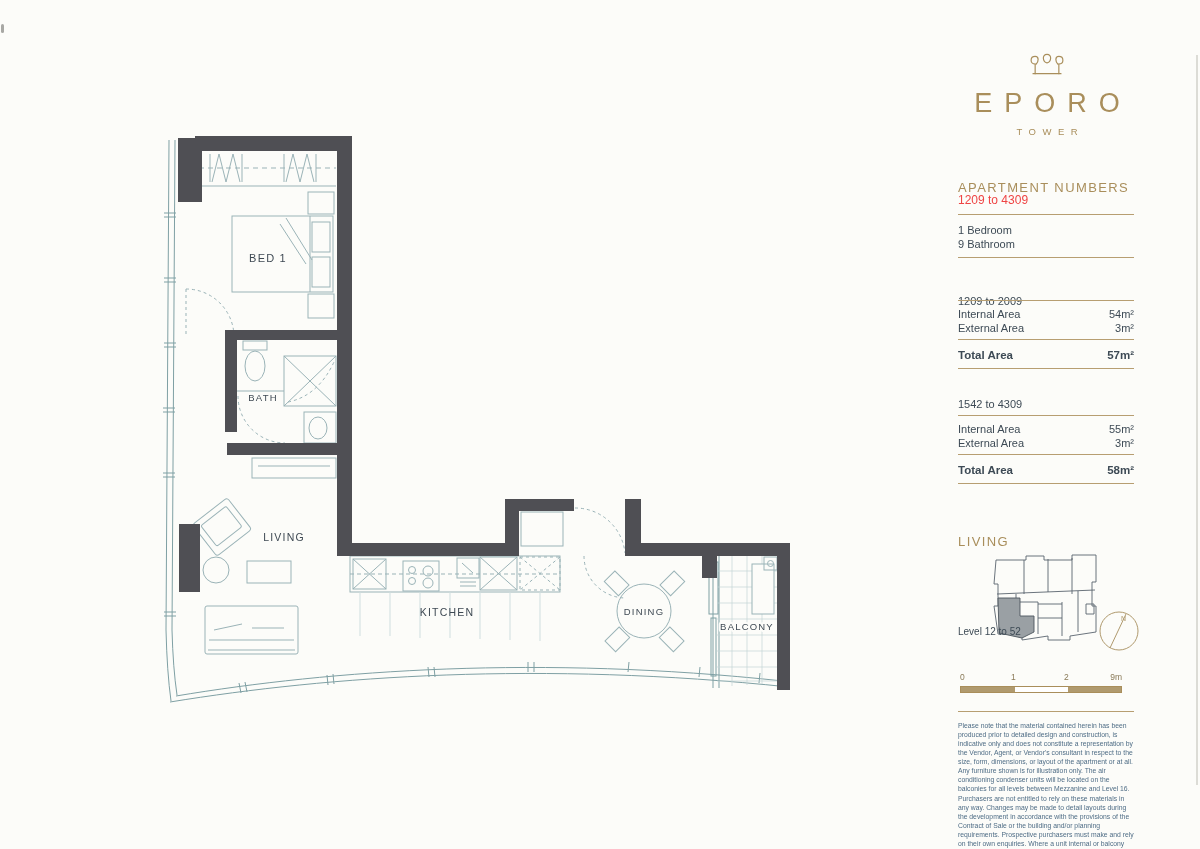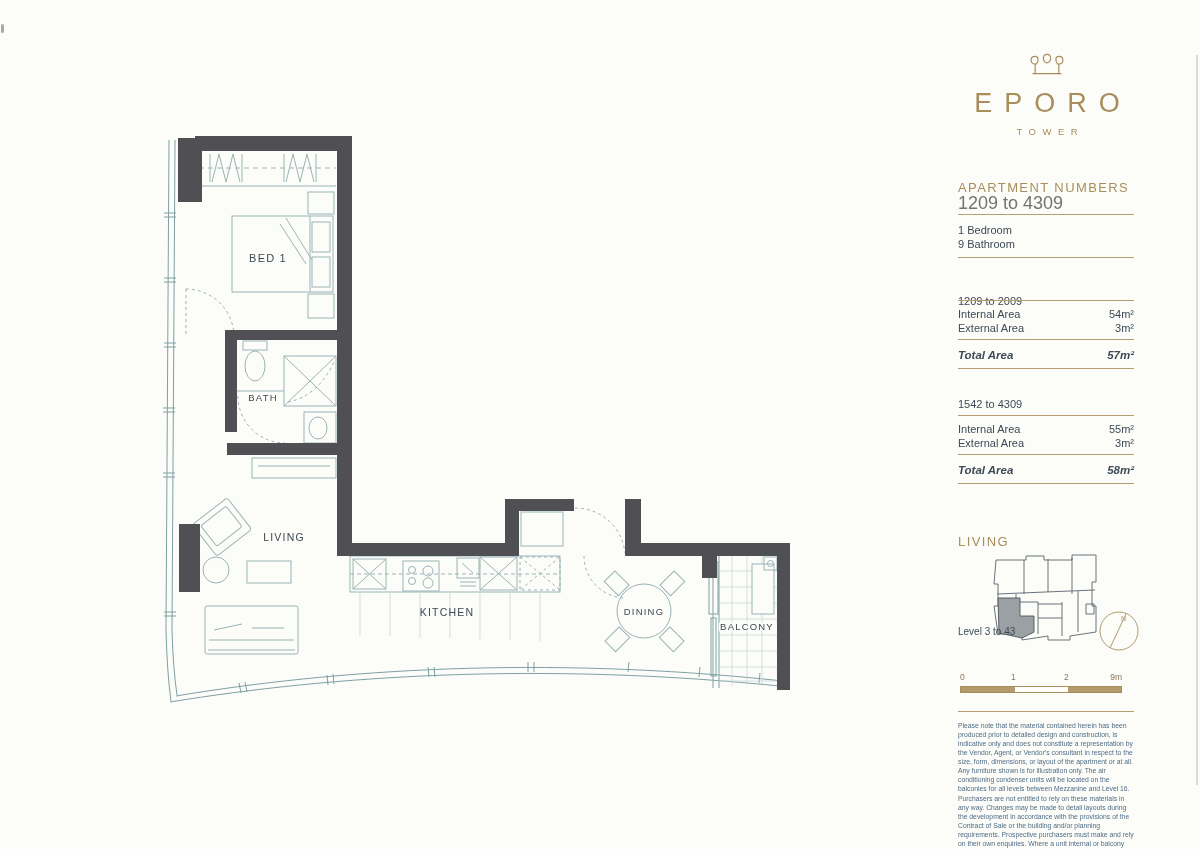--- a/index.html
+++ b/index.html
@@ -13,23 +13,23 @@
   .plan{position:absolute;left:0;top:0;}
   .room-label{fill:#3e4953;font-family:"Liberation Sans",sans-serif;font-size:10.5px;letter-spacing:1.2px;text-anchor:middle;}
   .halo{paint-order:stroke;stroke:#fcfcf9;stroke-width:4px;stroke-linejoin:round;}
   
   .panel{position:absolute;left:958px;top:0;width:178px;}
   .logo-wrap{position:absolute;top:50px;left:0;width:178px;text-align:center;}
   .logo-text{margin-top:6px;font-size:27px;font-weight:400;color:#a98e5b;letter-spacing:12px;margin-right:-12px;}
   .logo-sub{margin-top:7px;font-size:9.5px;color:#a98e5b;letter-spacing:6.5px;margin-right:-6.5px;}
   .gold-head{font-size:13px;letter-spacing:1.4px;color:#a98e5b;font-weight:400;}
   .rule{border-top:1px solid #b79e71;height:0;}
-  .big-val{font-size:18px;color:#737373;}
+  .big-val{font-size:12px;color:#ef4444;}
   .trow{display:flex;justify-content:space-between;font-size:11px;line-height:14px;}
-  .trow.bold{font-weight:bold;font-size:11.5px;font-style:italic;}
+  .trow.bold{font-weight:bold;font-size:11.5px;}
   .abs{position:absolute;left:0;width:176px;}
   .level-label{font-size:10px;}
   .scale-wrap{position:absolute;top:672px;left:2px;width:162px;}
   .scale-labels{position:relative;height:11px;font-size:8.5px;color:#8a7a58;}
   .scale-labels span{position:absolute;top:0;}
   .scale-bar{margin-top:3px;display:flex;height:5px;border:1px solid #a98e5b;}
   .scale-bar span{height:100%;}
   .disclaimer{font-size:6.8px;line-height:1.34;color:#4f6d86;text-align:left;}
   .edge-line{position:absolute;right:2px;top:55px;width:2px;height:730px;background:#dcdcd6;}
   .speck{position:absolute;left:1px;top:24px;width:3px;height:9px;background:#a8a8a4;border-radius:2px;}
@@ -247,21 +247,21 @@
   <svg class="abs" style="top:546px;left:0" width="120" height="102" viewBox="0 0 120 102">
     <g stroke="#5a646e" stroke-width="0.9" fill="none">
       <path d="M10,14 H40 V10 H58 V14 H86 V9 H110 V36 H106 V60 H110 V86 L84,90 V94 H62 V90 L36,94 V88 H12 L8,60 H12 V38 H8 Z"></path>
       <path d="M38,14 V48 M62,13 V46 M86,12 V48"></path>
       <path d="M11,48 L109,44"></path>
       <path d="M30,48 L30,56 L52,56 L52,88 M52,58 H76 M76,56 V90 M92,45 V86 M52,72 H76"></path>
       <path d="M100,58 h8 v10 h-8 z"></path>
     </g>
     <path d="M12,52 L34,52 L34,70 L48,70 L48,86 L36,92 L13,87 Z" fill="#9aa0a4" stroke="#4d565e" stroke-width="0.9"></path>
   </svg>
-  <div class="abs level-label" style="top:626px">Level 3 to 43</div>
+  <div class="abs level-label" style="top:626px">Level 12 to 52</div>
 
   <svg class="abs" style="top:603px;left:138px;width:46px" width="46" height="52" viewBox="0 0 46 52">
     <circle cx="23" cy="28" r="19" stroke="#b09a6e" stroke-width="1" fill="none"></circle>
     <line x1="14" y1="45" x2="30" y2="11" stroke="#b09a6e" stroke-width="1"></line>
     <text x="25" y="18" fill="#b09a6e" font-size="7" font-family="Liberation Sans, sans-serif">N</text>
   </svg>
 
   <div class="scale-wrap">
     <div class="scale-labels">
       <span style="left:0">0</span>

